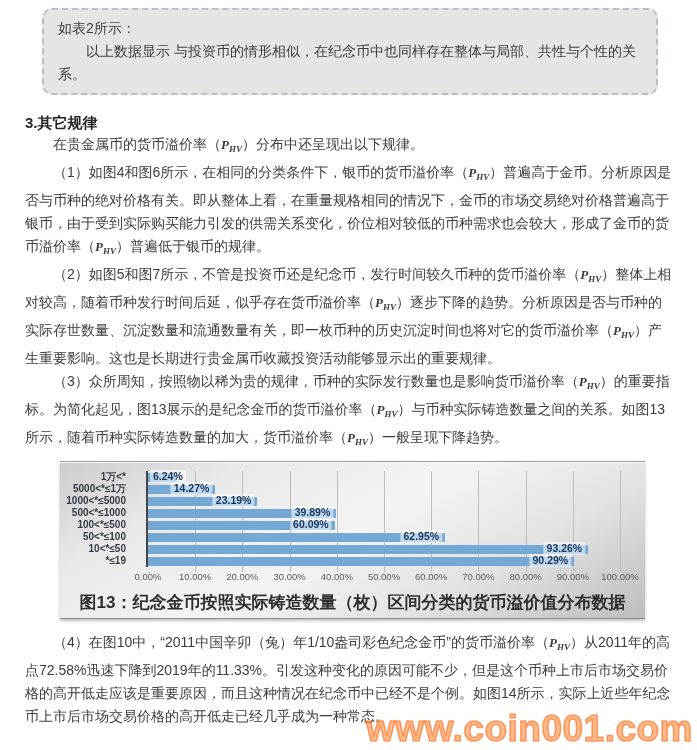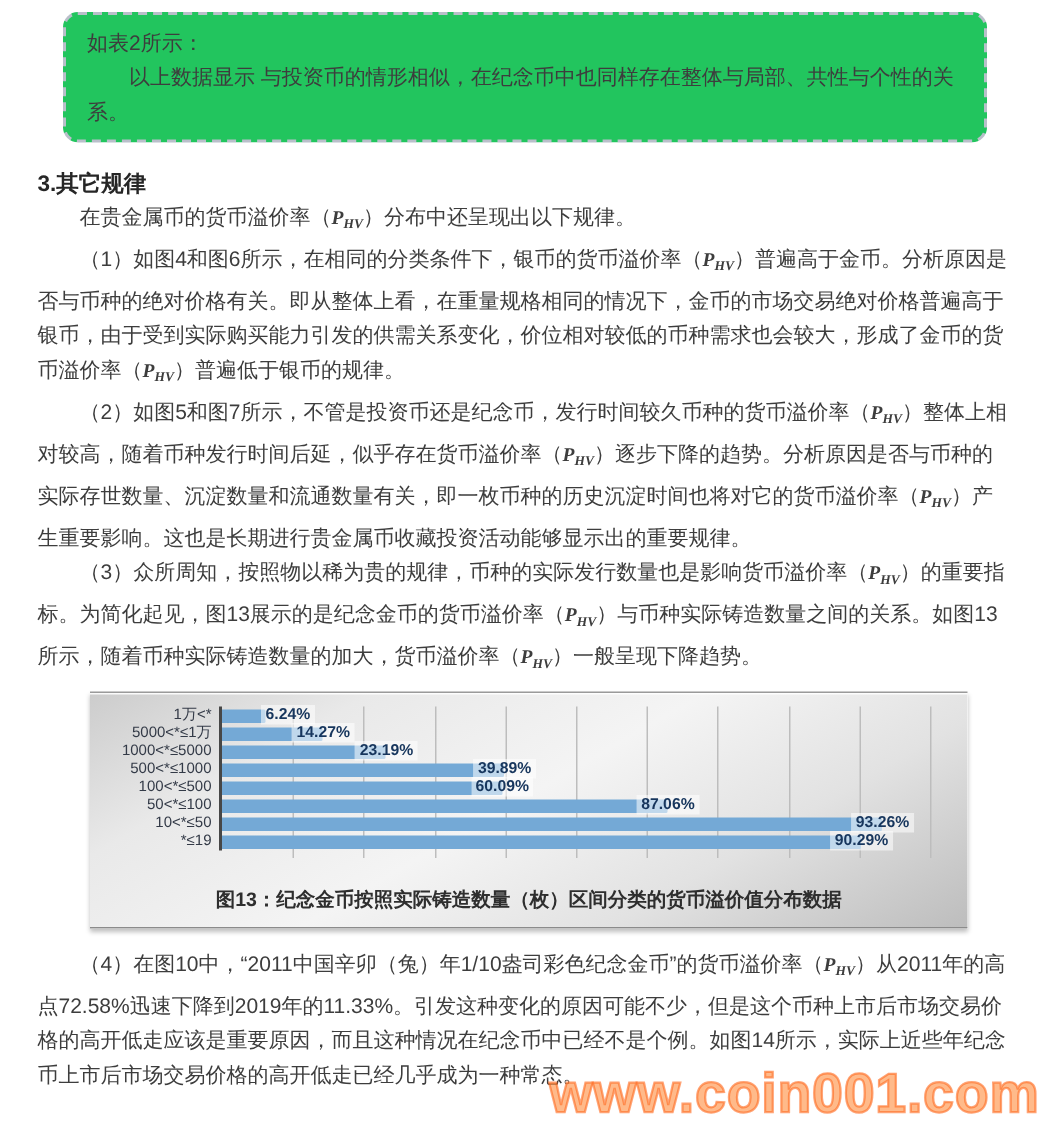--- a/index.html
+++ b/index.html
@@ -6,21 +6,21 @@
   body {
     width:697px; height:750px; background:#ffffff; overflow:hidden; position:relative;
     font-family:"Liberation Sans", sans-serif; color:#3d3d3d;
     -webkit-font-smoothing:antialiased;
   }
   .page { padding:8px 25px 0 25px; position:relative; }
 
   
   .callout {
     margin:0 14px 0 17px; border:2px dashed #b9bfca; border-radius:10px;
-    padding:7px 14px; background:#22c55e;
+    padding:7px 14px; background:#e5e5e5;
   }
   p { margin:0; font-size:14px; line-height:23px; }
   .indent { text-indent:2em; }
 
   
   .fml { font-family:"Liberation Serif", serif; font-style:italic; color:#3d3d3d; }
   .fml i { font-size:13px; font-weight:bold; }
   .fml sub { font-size:9px; font-weight:bold; vertical-align:-3px; }
 
   .heading { margin-top:18px; font-size:15px; font-weight:bold; color:#262626; line-height:20px; }
@@ -29,38 +29,37 @@
   .chart-panel {
     margin:7px 0 0 35px; width:585px; height:158px; box-sizing:border-box;
     background:linear-gradient(150deg,#cccccc 0%,#e9e9e9 22%,#f4f4f4 48%,#e2e2e2 72%,#bdbdbd 100%);
     border-top:1px solid #9a9a9a; border-bottom:1px solid #8b8b8b;
     box-shadow:inset 0 1px 0 rgba(255,255,255,0.9), 0 2px 3px rgba(0,0,0,0.25);
     padding-top:9px;
   }
   .chart-body { display:flex; padding:0 25px 0 6px; }
   .cats { width:80px; }
   .cats span {
-    display:block; height:12px; line-height:12px; text-align:right; padding-right:5px;
-    font-size:10px; font-weight:normal; color:#333a47; white-space:nowrap;
+    display:block; height:12px; line-height:12px; text-align:right; padding-right:20px;
+    font-size:10px; font-weight:bold; color:#333a47; white-space:nowrap;
   }
   .plot { position:relative; flex:1; height:96px; border-left:2px solid #474747; }
   .gridline { position:absolute; top:0; width:1px; height:101px; background:#bdbdbd; }
   .bar-row { position:relative; height:12px; }
   .bar { position:absolute; left:0; top:1.5px; height:9px; background:#74a9d6; border-radius:0 1px 1px 0; }
   .vlabel {
     position:absolute; top:-1px; height:13px; line-height:13px; padding:0 3px;
     font-size:10.5px; font-weight:bold; color:#17365d; white-space:nowrap;
     background:rgba(255,255,255,0.55);
-    margin-left:24px;
   }
   .xticks { position:absolute; left:0; top:100px; width:100%; height:14px; }
   .xticks span {
     position:absolute; transform:translateX(-50%); font-size:9.5px; color:#595959; white-space:nowrap;
   }
-  .caption { text-align:center; font-size:13px; font-weight:bold; color:#2e2e2e; margin-top:24px; }
+  .caption { text-align:center; font-size:17px; font-weight:bold; color:#2e2e2e; margin-top:24px; }
 
   .closing { margin-top:12px; }
 
   .watermark {
     position:absolute; right:4px; top:708px; z-index:5; pointer-events:none;
     font-size:37px; font-weight:bold; letter-spacing:0.5px;
     color:rgba(255,150,70,0.38);
     -webkit-text-stroke:1.5px rgba(255,95,15,0.55);
     text-shadow:0 0 1px rgba(255,120,40,0.35);
   }
@@ -122,29 +121,42 @@
           <div class="bar-row">
             <div class="bar" style="width: 39.89%; background: rgb(116, 169, 214);"></div>
             <span class="vlabel" style="color: rgb(23, 54, 93); left: calc(39.89% - 3px); transform: translateX(-100%);">39.89%</span>
           </div>
           <div class="bar-row">
             <div class="bar" style="width: 39.55%; background: rgb(116, 169, 214);"></div>
             <span class="vlabel" style="color: rgb(23, 54, 93); left: calc(39.55% - 3px); transform: translateX(-100%);">60.09%</span>
           </div>
           <div class="bar-row">
             <div class="bar" style="width: 62.95%; background: rgb(116, 169, 214);"></div>
-            <span class="vlabel" style="color: rgb(23, 54, 93); left: calc(62.95% - 3px); transform: translateX(-100%);">87.06%</span>
+            <span class="vlabel" style="color: rgb(23, 54, 93); left: calc(62.95% - 3px); transform: translateX(-100%);">62.95%</span>
           </div>
           <div class="bar-row">
             <div class="bar" style="width: 93.26%; background: rgb(116, 169, 214);"></div>
             <span class="vlabel" style="color: rgb(23, 54, 93); left: calc(93.26% - 3px); transform: translateX(-100%);">93.26%</span>
           </div>
           <div class="bar-row">
             <div class="bar" style="width: 90.29%; background: rgb(116, 169, 214);"></div>
             <span class="vlabel" style="color: rgb(23, 54, 93); left: calc(90.29% - 3px); transform: translateX(-100%);">90.29%</span>
+          </div>
+          <div class="xticks">
+            <span style="left: 0%;">0.00%</span>
+            <span style="left: 10%;">10.00%</span>
+            <span style="left: 20%;">20.00%</span>
+            <span style="left: 30%;">30.00%</span>
+            <span style="left: 40%;">40.00%</span>
+            <span style="left: 50%;">50.00%</span>
+            <span style="left: 60%;">60.00%</span>
+            <span style="left: 70%;">70.00%</span>
+            <span style="left: 80%;">80.00%</span>
+            <span style="left: 90%;">90.00%</span>
+            <span style="left: 100%;">100.00%</span>
           </div>
         </div>
     </div>
     <div class="caption">图13：纪念金币按照实际铸造数量（枚）区间分类的货币溢价值分布数据</div>
   </div>
 
   <div class="closing" id="closing">
       <p class="indent">（4）在图10中，“2011中国辛卯（兔）年1/10盎司彩色纪念金币”的货币溢价率（<span class="fml"><i>P</i><sub>HV</sub></span>）从2011年的高点72.58%迅速下降到2019年的11.33%。引发这种变化的原因可能不少，但是这个币种上市后市场交易价格的高开低走应该是重要原因，而且这种情况在纪念币中已经不是个例。如图14所示，实际上近些年纪念币上市后市场交易价格的高开低走已经几乎成为一种常态。</p>
     </div>
 

